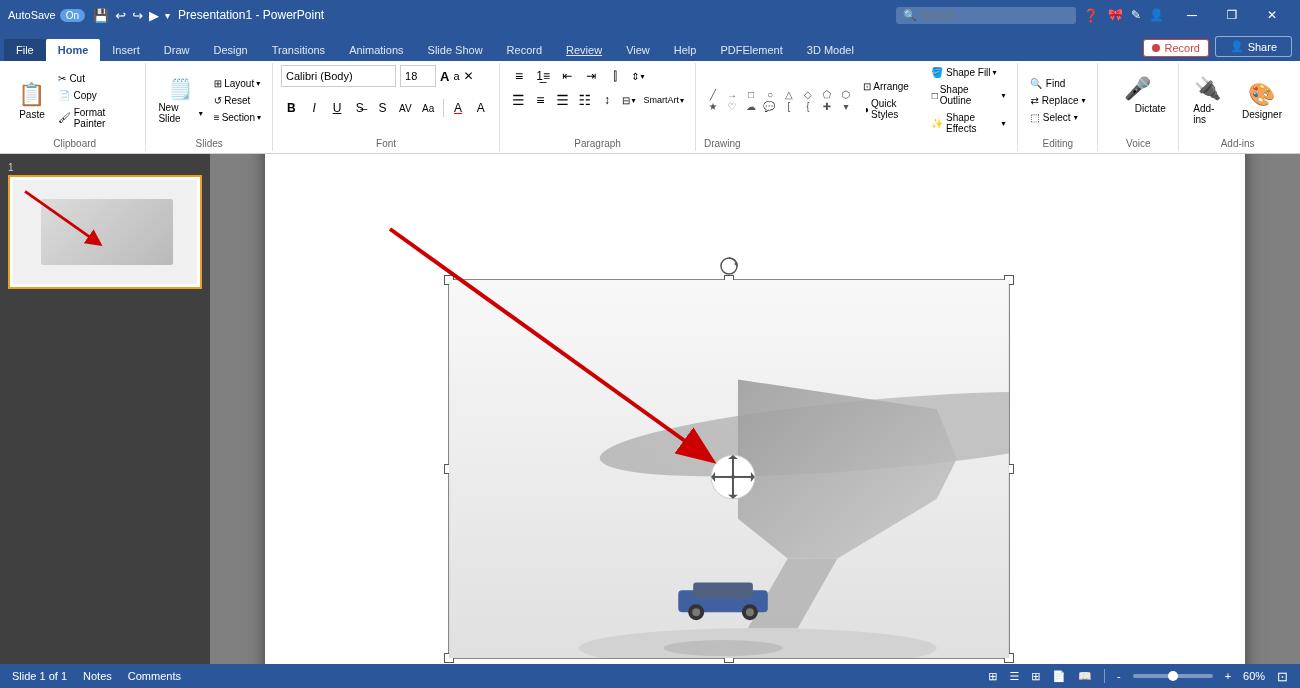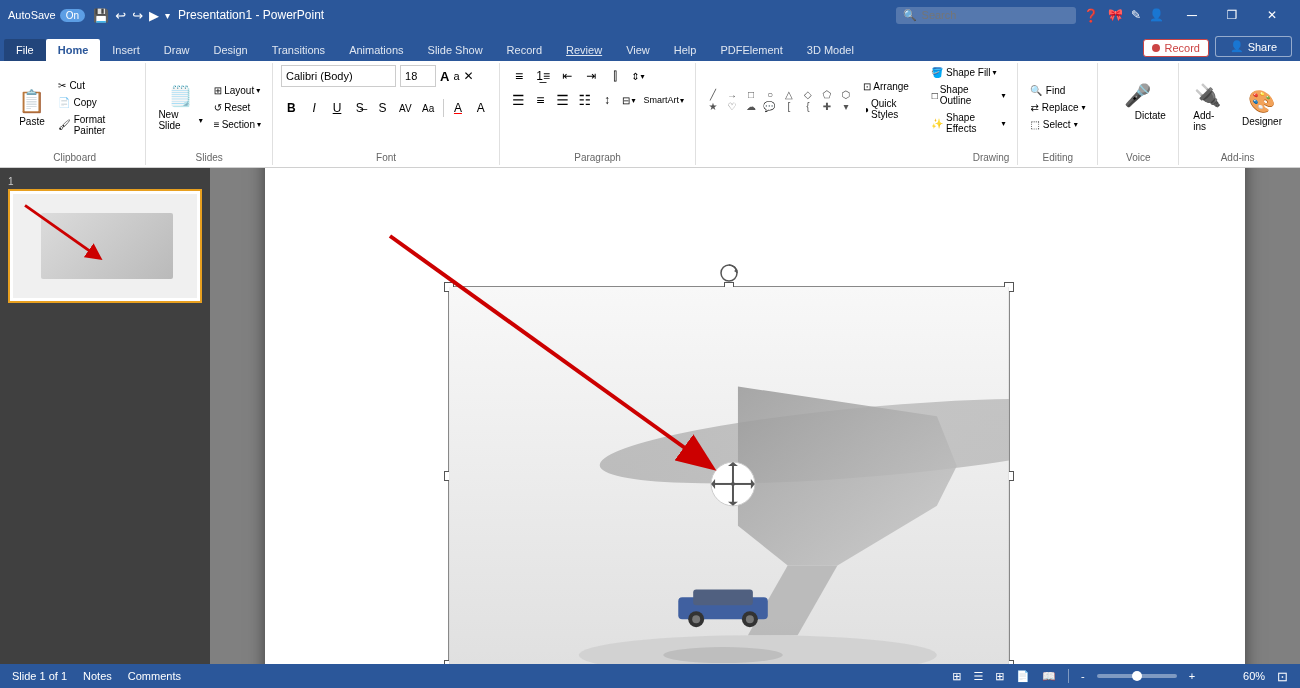--- a/index.html
+++ b/index.html
@@ -222,21 +222,21 @@
             <span>Shape Outline</span>
             <span style="font-size:8px;">▾</span>
           </div>
           <div style="display:flex;align-items:center;gap:2px;padding:2px 4px;border-radius:2px;cursor:pointer;font-size:10px;">
             <span>✨</span>
             <span>Shape Effects</span>
             <span style="font-size:8px;">▾</span>
           </div>
         </div>
       </div>
-      <div style="font-size:10px;color:#666;text-align:right;margin-top:16px;">Drawing</div>
+      <div style="font-size:10px;color:#666;text-align:left;margin-top:2px;">Drawing</div>
     </div>
 
     <div style="display:flex;flex-direction:column;border-right:1px solid #e0e0e0;padding:2px 8px;min-width:80px;">
       <div style="flex:1;display:flex;flex-direction:column;gap:2px;justify-content:center;">
         <div style="display:flex;align-items:center;gap:3px;padding:2px 4px;border-radius:2px;cursor:pointer;font-size:10px;">
           <span>🔍</span>
           <span>Find</span>
         </div>
         <div style="display:flex;align-items:center;gap:3px;padding:2px 4px;border-radius:2px;cursor:pointer;font-size:10px;">
           <span>⇄</span>
@@ -407,18 +407,18 @@
       <span style="cursor:pointer;">☰</span>
       <span style="cursor:pointer;">⊞</span>
       <span style="cursor:pointer;">📄</span>
       <span style="cursor:pointer;">📖</span>
       <span style="width:1px;height:14px;background:rgba(255,255,255,0.4);"></span>
       <span style="cursor:pointer;">-</span>
       <span style="cursor:pointer;width:80px;height:4px;background:rgba(255,255,255,0.4);border-radius:2px;display:inline-block;vertical-align:middle;position:relative;">
         <span style="position:absolute;left:50%;top:-3px;width:10px;height:10px;background:white;border-radius:50%;transform:translateX(-50%);"></span>
       </span>
       <span style="cursor:pointer;">+</span>
-      <span style="cursor:pointer;margin-left:36px;">60%</span>
+      <span style="cursor:pointer;">60%</span>
       <span style="cursor:pointer;font-size:13px;">⊡</span>
     </div>
   </div>
 
 </div>
 
 </body></html>

